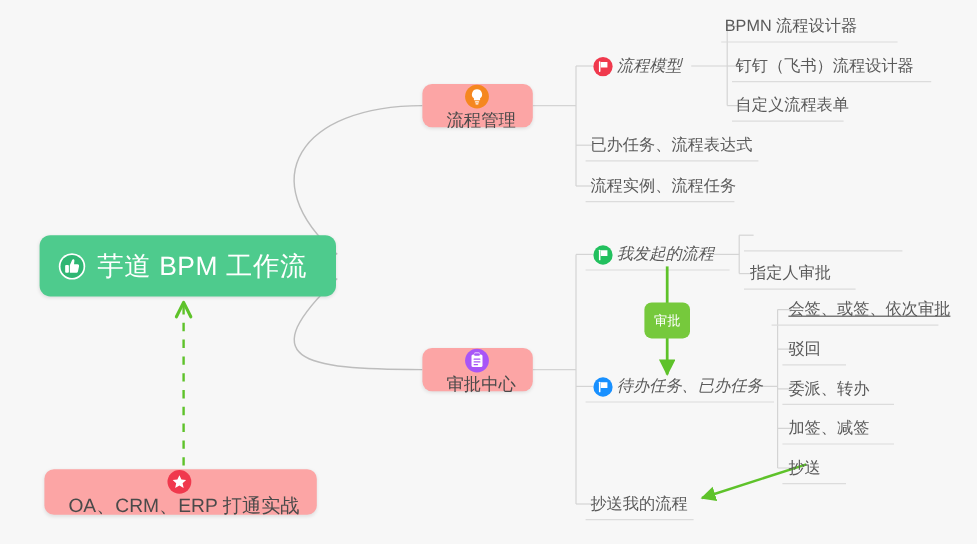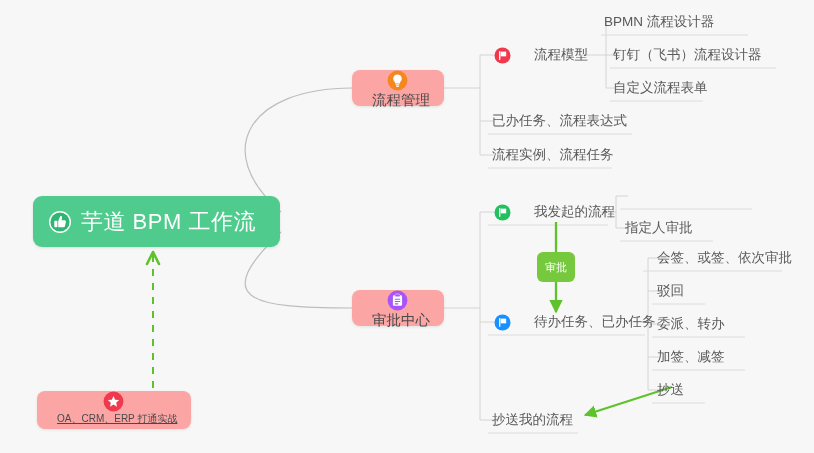--- a/index.html
+++ b/index.html
@@ -69,34 +69,34 @@
   .card-label {
     font-size: 14.5px;
     color: #4a4a4a;
     margin-left: 8px;
   }
 
   .node-mgmt  { left: 352px; top: 70px;  }
   .node-appr  { left: 352px; top: 290px; }
   .node-oa    { left: 37px;  top: 391px; height: 38px; }
 
-  .node-oa .card-label { font-size: 10px; color: #4a4a4a; text-decoration: underline; }
+  .node-oa .card-label { font-size: 16px; color: #4a4a4a; }
 
   
   .leaf {
     position: absolute;
     font-size: 13.5px;
     color: #5a5a5a;
     white-space: nowrap;
     display: flex;
     align-items: center;
     height: 22px;
   }
   .leaf .leaf-text { line-height: 22px; }
-  .leaf-icon-gap { margin-left: 23px; }
+  .leaf-icon-gap { margin-left: 3px; font-style: italic; }
 
   
   .icon-circle {
     width: 17px; height: 17px;
     border-radius: 50%;
     display: inline-flex;
     align-items: center;
     justify-content: center;
     flex: 0 0 auto;
   }
@@ -287,21 +287,21 @@
     <span class="icon-circle">
       <svg viewBox="0 0 18 18" width="17" height="17">
         <circle cx="9" cy="9" r="8.5" fill="#1890ff"></circle>
         <rect x="5.4" y="4.3" width="1.35" height="9.4" rx="0.6" fill="#ffffff"></rect>
         <path d="M7.0 4.9 L12.9 4.9 L12.9 9.9 L7.0 9.9 Z" fill="#ffffff"></path>
       </svg>
     </span>
     <span class="leaf-text leaf-icon-gap">待办任务、已办任务</span>
   </div>
 
-  <div class="leaf" style="left:657px; top:247px;">
+  <div class="leaf" style="left:657px; top:247px;text-decoration:underline;">
     <span class="leaf-text">会签、或签、依次审批</span>
   </div>
   <div class="leaf" style="left:657px; top:280px;">
     <span class="leaf-text">驳回</span>
   </div>
   <div class="leaf" style="left:657px; top:313px;">
     <span class="leaf-text">委派、转办</span>
   </div>
   <div class="leaf" style="left:657px; top:346px;">
     <span class="leaf-text">加签、减签</span>

